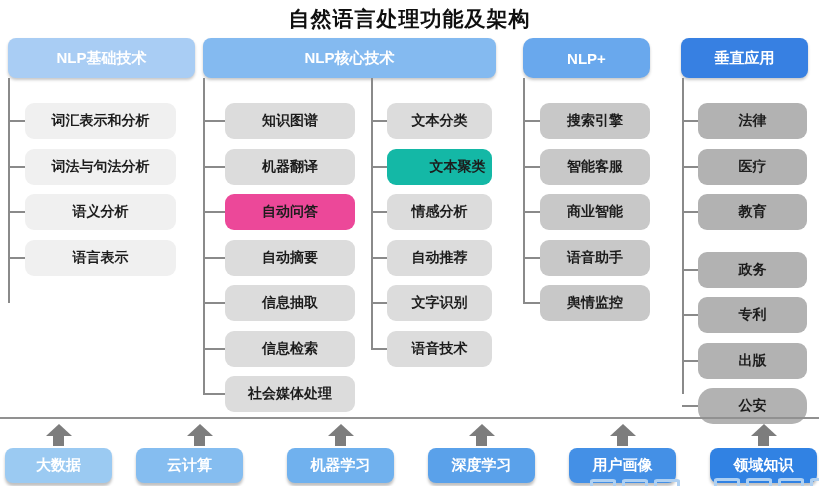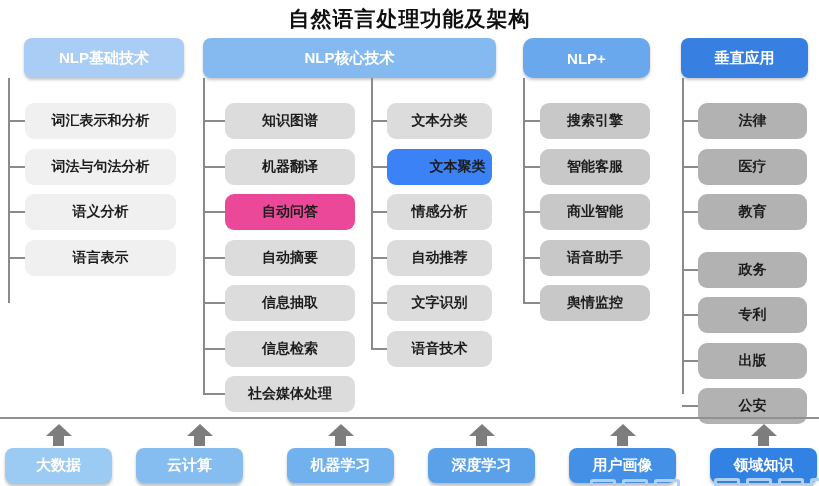--- a/index.html
+++ b/index.html
@@ -12,21 +12,21 @@
     position:absolute; top:5px; left:0; width:819px;
     text-align:center; font-size:21px; font-weight:bold; color:#0f0f0f;
     letter-spacing:1px;
   }
   .header {
     position:absolute; top:38px; height:40px; border-radius:8px;
     display:flex; align-items:center; justify-content:center;
     color:#ffffff; font-size:15px; font-weight:bold;
     box-shadow:0 2px 3px rgba(0,0,0,0.22);
   }
-  .h1 { left:24px;   width:160px; }
+  .h1 { left:8px;   width:187px; }
   .h2 { left:203px; width:293px; }
   .h3 { left:523px; width:127px; }
   .h4 { left:681px; width:127px; }
   .vline { position:absolute; width:2px; background:#8a8a8a; }
   .v1 { left:8px;   top:78px; height:225px; }
   .v2 { left:203px; top:78px; height:316px; }
   .v3 { left:371px; top:78px; height:270px; }
   .v4 { left:523px; top:78px; height:225px; }
   .v5 { left:682px; top:78px; height:316px; }
   .group {
@@ -111,21 +111,21 @@
     <div class="node" style="background-color: rgb(220, 220, 220);">机器翻译</div>
     <div class="node" style="background-color: #ec4899;">自动问答</div>
     <div class="node" style="background-color: rgb(220, 220, 220);">自动摘要</div>
     <div class="node" style="background-color: rgb(220, 220, 220);">信息抽取</div>
     <div class="node" style="background-color: rgb(220, 220, 220);">信息检索</div>
     <div class="node" style="background-color: rgb(220, 220, 220);">社会媒体处理</div>
   </div>
 
   <div class="group g3">
     <div class="node" style="background-color: rgb(220, 220, 220);">文本分类</div>
-    <div class="node" style="background-color: #3b82f6; padding-left: 36px;">文本聚类</div>
+    <div class="node" style="background-color: #14b8a6; padding-left: 36px;">文本聚类</div>
     <div class="node" style="background-color: rgb(220, 220, 220);">情感分析</div>
     <div class="node" style="background-color: rgb(220, 220, 220);">自动推荐</div>
     <div class="node" style="background-color: rgb(220, 220, 220);">文字识别</div>
     <div class="node" style="background-color: rgb(220, 220, 220);">语音技术</div>
   </div>
 
   <div class="group g4">
     <div class="node" style="background-color: rgb(200, 200, 200);">搜索引擎</div>
     <div class="node" style="background-color: rgb(200, 200, 200);">智能客服</div>
     <div class="node" style="background-color: rgb(200, 200, 200);">商业智能</div>
@@ -133,21 +133,21 @@
     <div class="node" style="background-color: rgb(200, 200, 200);">舆情监控</div>
   </div>
 
   <div class="group g5">
     <div class="node" style="background-color: rgb(178, 178, 178);">法律</div>
     <div class="node" style="background-color: rgb(178, 178, 178);">医疗</div>
     <div class="node" style="background-color: rgb(178, 178, 178);">教育</div>
     <div class="node" style="background-color: rgb(178, 178, 178); margin-top: 12px;">政务</div>
     <div class="node" style="background-color: rgb(178, 178, 178);">专利</div>
     <div class="node" style="background-color: rgb(178, 178, 178);">出版</div>
-    <div class="node" style="background-color: rgb(178, 178, 178);">公安</div>
+    <div class="node" style="background-color: rgb(178, 178, 178); border-radius: 15px;">公安</div>
   </div>
 
   <div class="separator"></div>
 
   <div class="arrow a1">
       <div class="head"></div>
       <div class="stem"></div>
     </div>
   <div class="arrow a2">
       <div class="head"></div>

